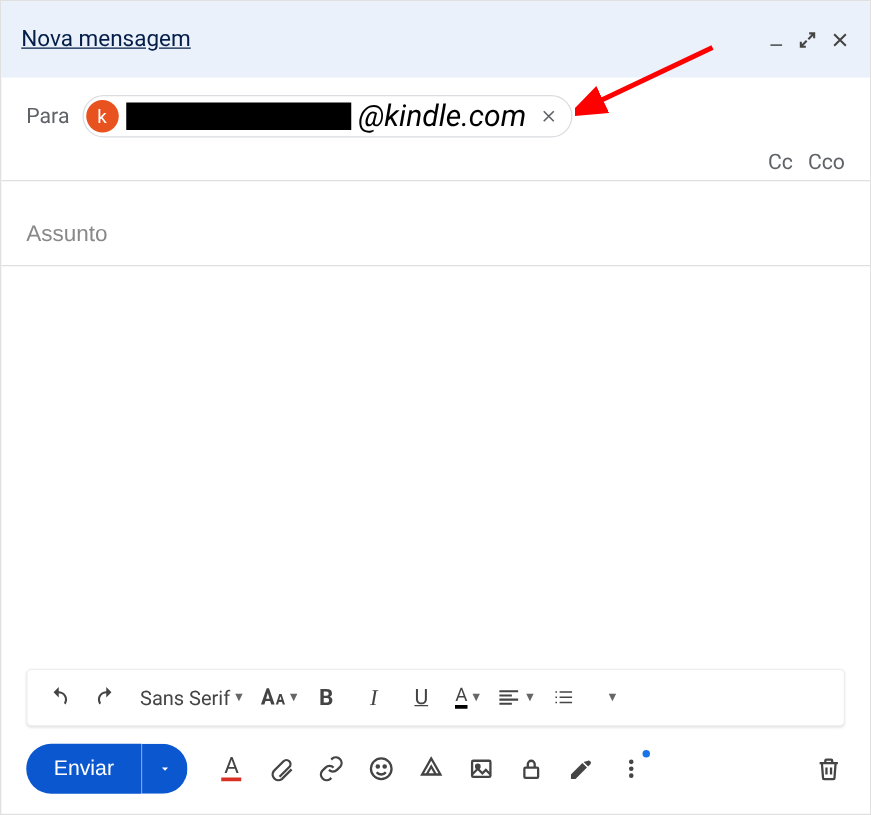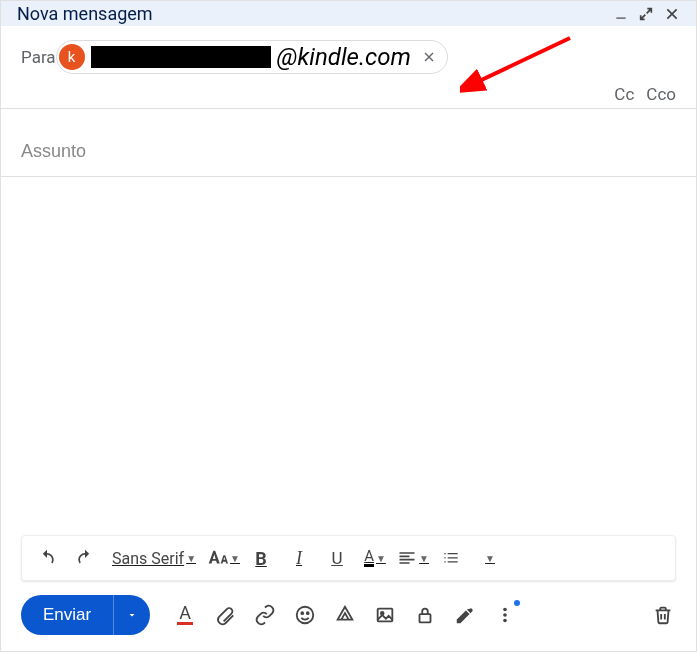--- a/index.html
+++ b/index.html
@@ -14,34 +14,36 @@
   }
   .compose-window {
     width: 100%;
     height: 100%;
     display: flex;
     flex-direction: column;
     border: 1px solid #e0e0e0;
   }
   .header {
     background: #eaf1fb;
-    padding: 2px 16px;
+    padding: 20px 16px;
     display: flex;
     align-items: center;
     justify-content: space-between;
     font-size: 18px;
     color: #041e49;
+    text-decoration: underline;
   }
   .header-title { font-weight: 400; }
   .header-actions { display: flex; gap: 10px; align-items: center; }
   .header-actions span { cursor: pointer; color: #444; font-size: 16px; display:flex; align-items:center; }
   .to-row {
     padding: 14px 20px 10px 20px;
     display: flex;
     align-items: center;
+    gap: 10px;
     position: relative;
   }
   .to-label { color: #5f6368; font-size: 17px; }
   .chip {
     display: inline-flex;
     align-items: center;
     border: 1px solid #dadce0;
     border-radius: 20px;
     padding: 2px 10px 2px 2px;
     gap: 6px;
@@ -98,21 +100,20 @@
   .toolbar {
     margin: 0 20px 14px 20px;
     border: 1px solid #eee;
     box-shadow: 0 1px 2px rgba(0,0,0,0.1);
     border-radius: 4px;
     display: flex;
     align-items: center;
     padding: 6px 8px;
     gap: 4px;
     background: #fff;
-    text-decoration: underline;
   }
   .tb-btn {
     min-width: 34px; height: 32px;
     display: flex;
     align-items: center;
     justify-content: center;
     color: #444;
     cursor: pointer;
     border-radius: 4px;
     font-size: 17px;

